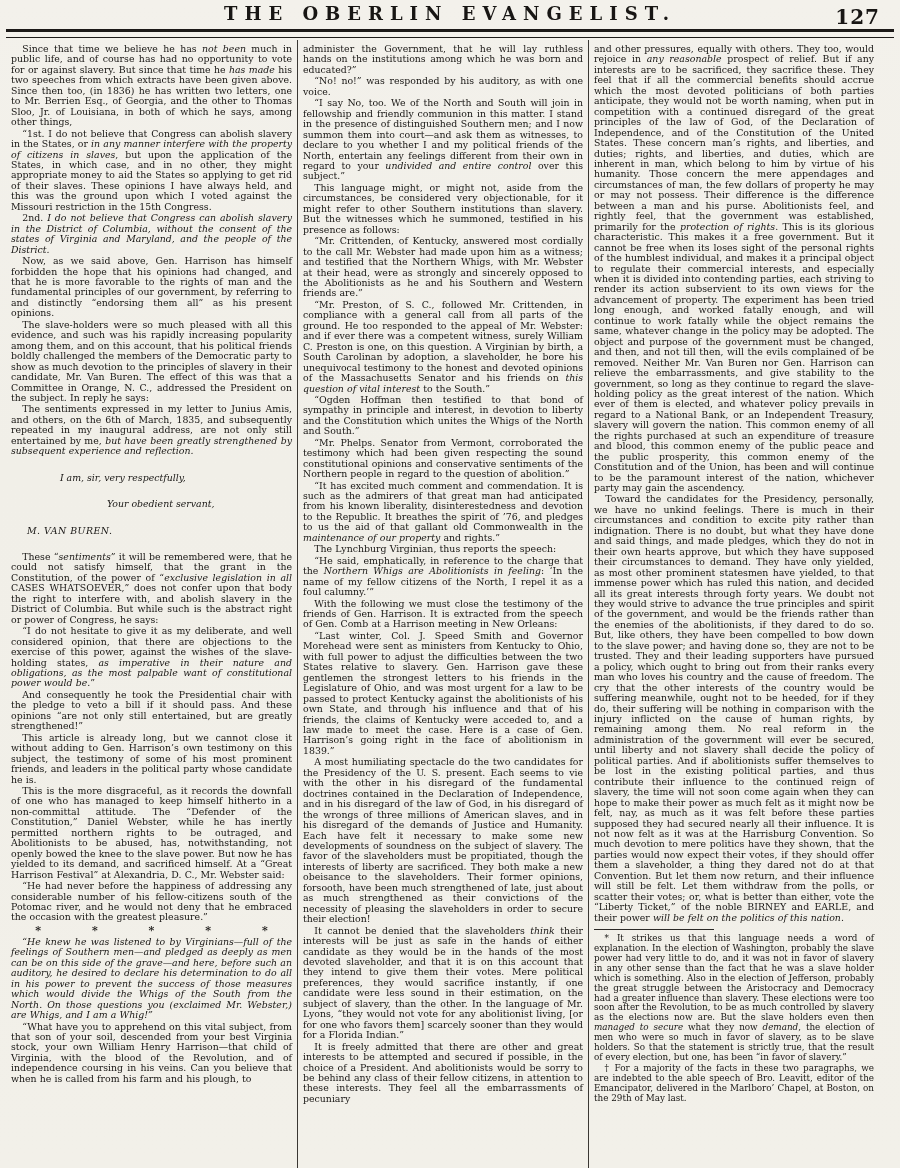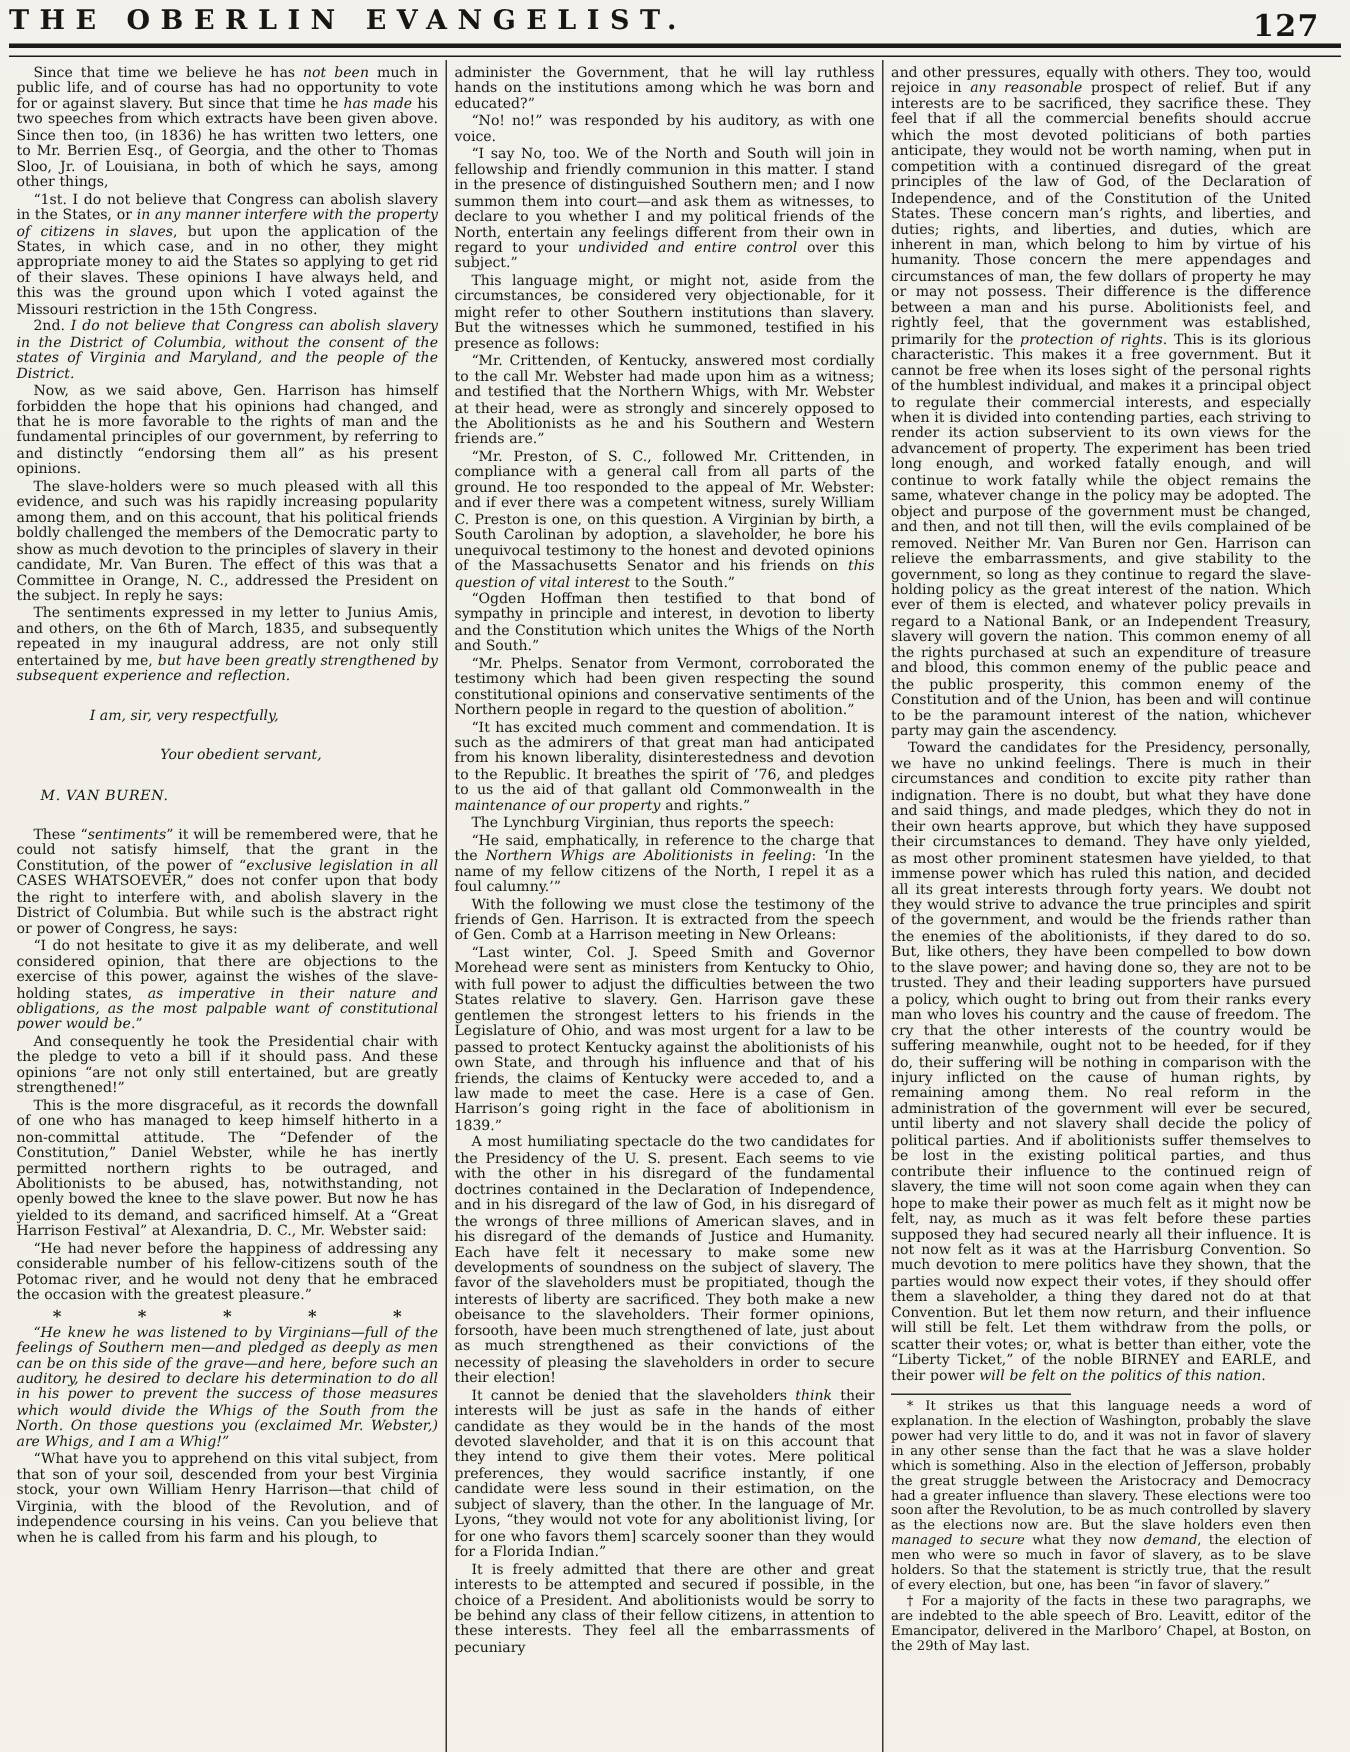--- a/index.html
+++ b/index.html
@@ -8,21 +8,21 @@
     background:#f2f0ea;
     font-family:"DejaVu Serif","Liberation Serif",serif;
     color:#181614;
     -webkit-font-smoothing:antialiased;
   }
   .page{width:900px;height:1168px;box-sizing:border-box;padding:2px 6px 0 6px;background:
     linear-gradient(180deg,#f3f1eb 0%,#f1efe8 40%,#f2f0e9 100%);}
   
   .masthead{position:relative;height:26px;}
   .masthead-title{
-    position:absolute;left:0;right:0;top:1px;
+    position:absolute;left:0;right:0;text-align:center;top:1px;
     font-size:18px;font-weight:bold;letter-spacing:7px;
     font-family:"DejaVu Serif","Liberation Serif",serif;
   }
   .masthead-page{
     position:absolute;right:14px;top:3px;font-size:20px;font-weight:bold;letter-spacing:1px;
   }
   .head-rule{height:5px;border-top:3px solid #1c1a18;border-bottom:1px solid #1c1a18;margin:1px 0 2px 0;}
   
   .cols{display:flex;height:1128px;overflow:hidden;}
   .col{
@@ -66,20 +66,21 @@
         <p class="para">The slave-holders were so much pleased with all this evidence, and such was his rapidly increasing popularity among them, and on this account, that his political friends boldly challenged the members of the Democratic party to show as much devotion to the principles of slavery in their candidate, Mr. Van Buren.  The effect of this was that a Committee in Orange, N. C., addressed the President on the subject.  In reply he says:</p>
         <p class="para">The sentiments expressed in my letter to Junius Amis, and others, on the 6th of March, 1835, and subsequently repeated in my inaugural address, are not only still entertained by me, <i>but have been greatly strengthened by subsequent experience and reflection.</i></p>
         <div>
           <p class="sigline sig-0">I am, sir, very respectfully,</p>
           <p class="sigline sig-1">Your obedient servant,</p>
           <p class="sigline sig-2">M. VAN BUREN.</p>
         </div>
         <p class="para">These “<i>sentiments</i>” it will be remembered were, that he could not satisfy himself, that the grant in the Constitution, of the power of “<i>exclusive legislation in all</i> CASES WHATSOEVER,” does not confer upon that body the right to interfere with, and abolish slavery in the District of Columbia.  But while such is the abstract right or power of Congress, he says:</p>
         <p class="para">“I do not hesitate to give it as my deliberate, and well considered opinion, that there are objections to the exercise of this power, against the wishes of the slave-holding states, <i>as imperative in their nature and obligations, as the most palpable want of constitutional power would be.</i>”</p>
         <p class="para">And consequently he took the Presidential chair with the pledge to veto a bill if it should pass.  And these opinions “are not only still entertained, but are greatly strengthened!”</p>
+        <p class="para">This article is already long, but we cannot close it without adding to Gen. Harrison’s own testimony on this subject, the testimony of some of his most prominent friends, and leaders in the political party whose candidate he is.</p>
         <p class="para">This is the more disgraceful, as it records the downfall of one who has managed to keep himself hitherto in a non-committal attitude.  The “Defender of the Constitution,” Daniel Webster, while he has inertly permitted northern rights to be outraged, and Abolitionists to be abused, has, notwithstanding, not openly bowed the knee to the slave power.  But now he has yielded to its demand, and sacrificed himself.  At a “Great Harrison Festival” at Alexandria, D. C., Mr. Webster said:</p>
         <p class="para">“He had never before the happiness of addressing any considerable number of his fellow-citizens south of the Potomac river, and he would not deny that he embraced the occasion with the greatest pleasure.”</p>
         <div class="stars">
           <span>*</span>
           <span>*</span>
           <span>*</span>
           <span>*</span>
           <span>*</span>
         </div>
         <p class="para italic">“He knew he was listened to by Virginians—full of the feelings of Southern men—and pledged as deeply as men can be on this side of the grave—and here, before such an auditory, he desired to declare his determination to do all in his power to prevent the success of those measures which would divide the Whigs of the South from the North.  On those questions you (exclaimed Mr. Webster,) are Whigs, and I am a Whig!”</p>

